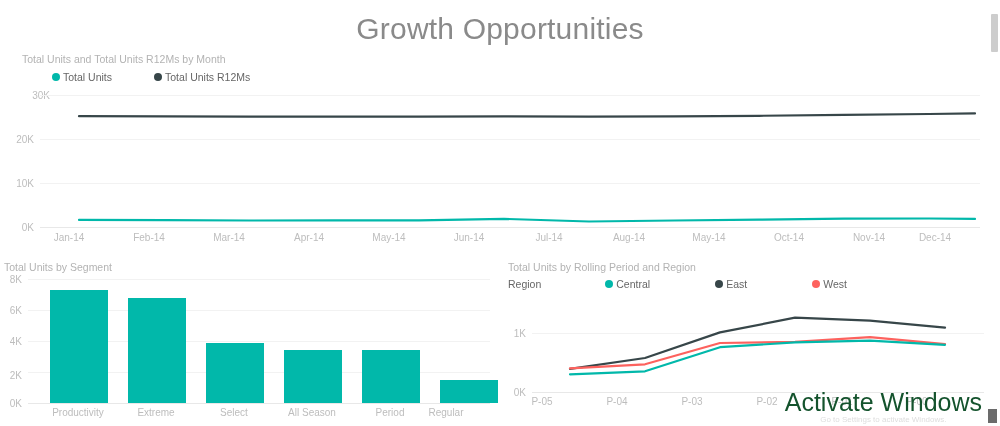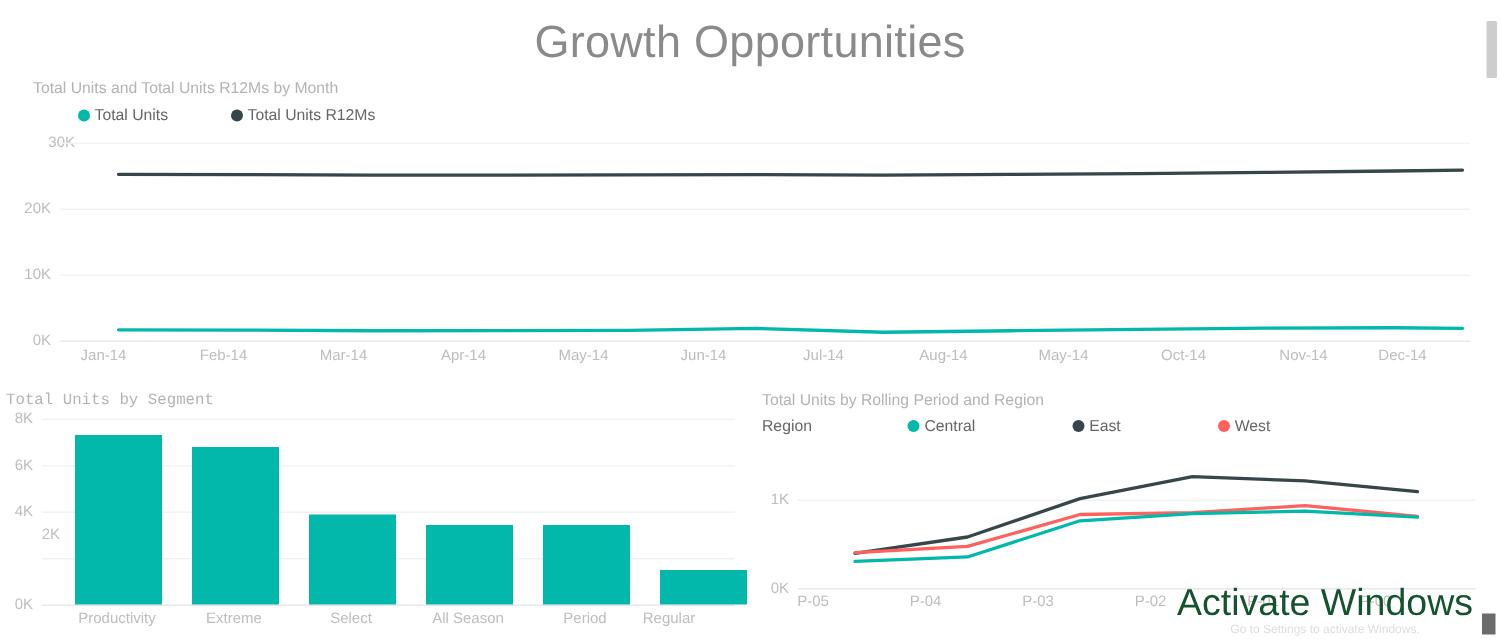--- a/index.html
+++ b/index.html
@@ -161,26 +161,26 @@
   <div class="axis-label x-label" style="left:494px; top:182px; width:110px;">Jul-14</div>
   <div class="axis-label x-label" style="left:574px; top:182px; width:110px;">Aug-14</div>
   <div class="axis-label x-label" style="left:654px; top:182px; width:110px;">May-14</div>
   <div class="axis-label x-label" style="left:734px; top:182px; width:110px;">Oct-14</div>
   <div class="axis-label x-label" style="left:814px; top:182px; width:110px;">Nov-14</div>
   <div class="axis-label x-label" style="left:880px; top:182px; width:110px;">Dec-14</div>
 </div>
 
 <div class="panel" style="left:0px; top:259px; width:496px; height:167px;">
 
-  <div class="panel-title" style="position:absolute; left:4px; top:2px;font-family:Liberation Mono, monospace;">Total Units by Segment</div>
+  <div class="panel-title" style="position:absolute; left:4px; top:2px;">Total Units by Segment</div>
 
   <div class="axis-label y-label" style="left:0px; top:15px;  width:22px;">8K</div>
   <div class="axis-label y-label" style="left:0px; top:46px;  width:22px;">6K</div>
   <div class="axis-label y-label" style="left:0px; top:77px;  width:22px;">4K</div>
-  <div class="axis-label y-label" style="left:0px; top:92px; width:22px;padding-left:18px;">2K</div>
+  <div class="axis-label y-label" style="left:0px; top:111px; width:22px;">2K</div>
   <div class="axis-label y-label" style="left:0px; top:139px; width:22px;">0K</div>
 
   <div class="gridline" style="left:28px; top:20px;  width:462px;"></div>
   <div class="gridline" style="left:28px; top:51px;  width:462px;"></div>
   <div class="gridline" style="left:28px; top:82px;  width:462px;"></div>
   <div class="gridline" style="left:28px; top:113px; width:462px;"></div>
   <div class="baseline" style="left:28px; top:144px; width:462px;"></div>
 
   <div class="plot" style="left:28px; top:20px; width:462px; height:124px;">
     <div class="bar" style="left:22px;  width:58px; height:113.2px;"></div>

